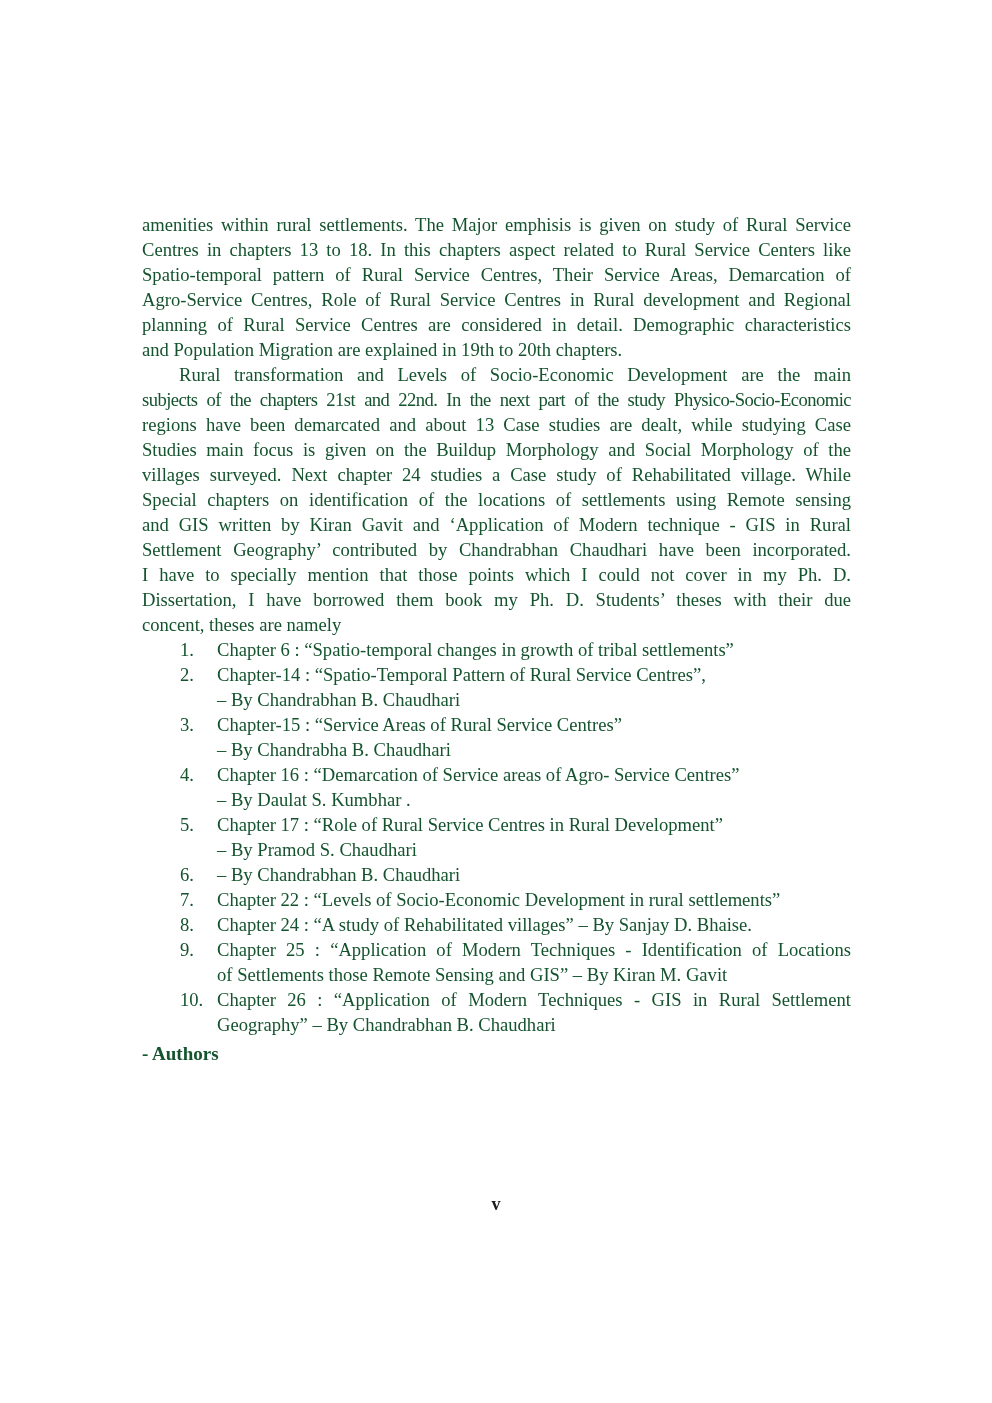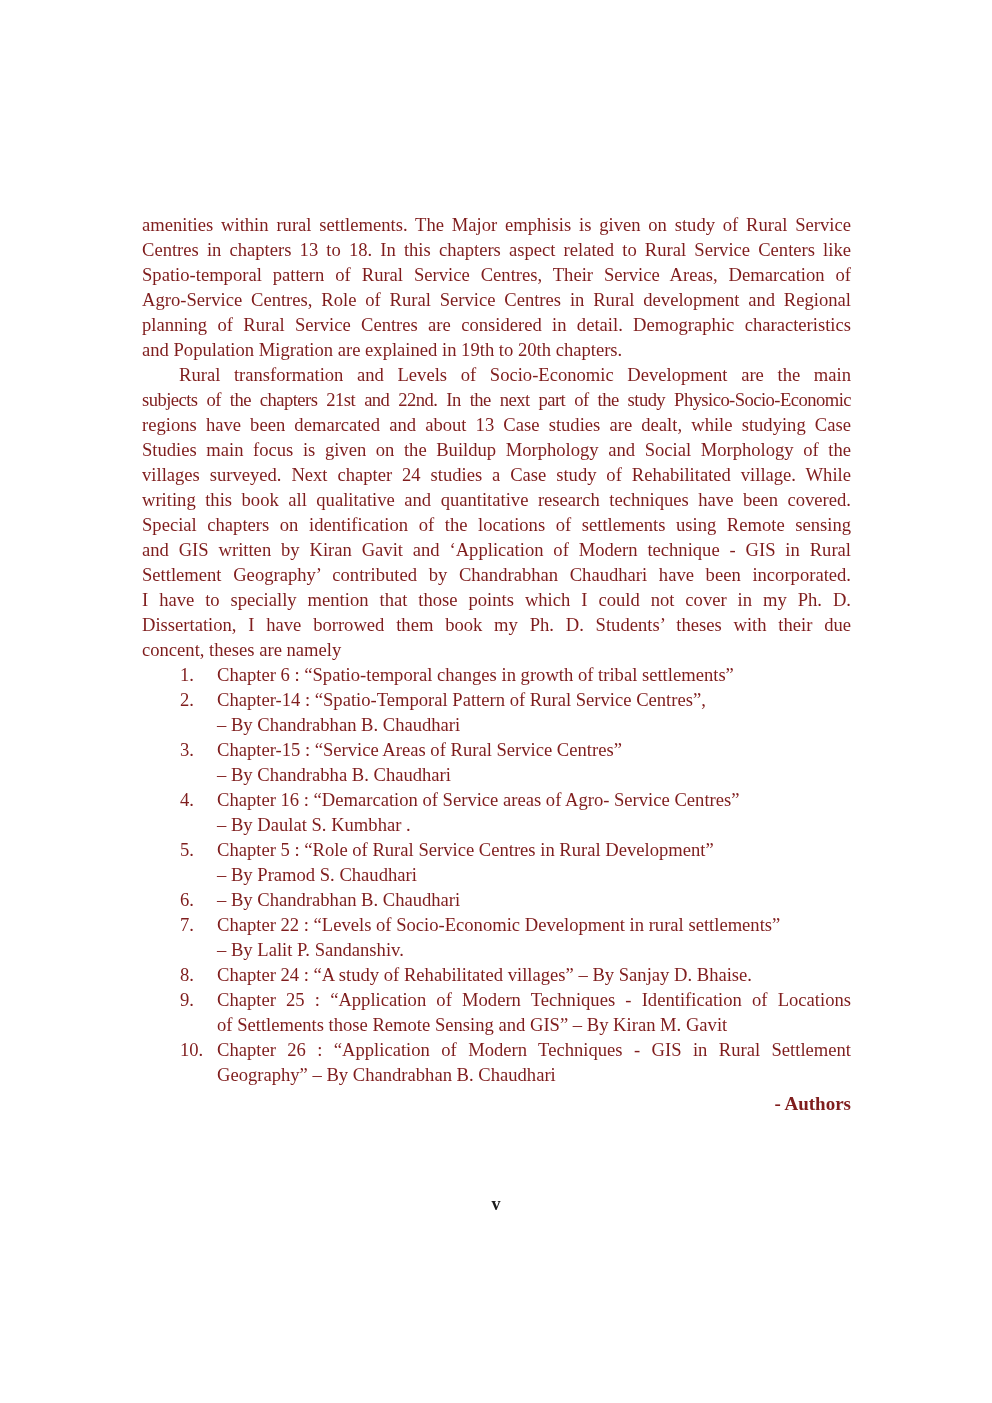--- a/index.html
+++ b/index.html
@@ -1,30 +1,30 @@
 <!DOCTYPE html>
 <html><head>
 <meta charset="utf-8">
 <style>
   html, body { margin: 0; padding: 0; background: #ffffff; }
   body { width: 992px; height: 1403px; position: relative; overflow: hidden; }
   .page {
     position: absolute; left: 142px; top: 212px; width: 709px;
     font-family: "Liberation Serif", "DejaVu Serif", serif;
-    font-size: 18.6px; line-height: 25px; color: #7f1d1d;
+    font-size: 18.6px; line-height: 25px; color: #14532d;
   }
   .para { margin: 0; text-align: justify; text-align-last: left; }
   .para span.line { display: block; text-align: justify; text-align-last: justify; }
   .para span.line.last { text-align-last: left; }
   ol.chapters { list-style: none; margin: 0; padding: 0; }
   ol.chapters li { position: relative; padding-left: 75px; }
   ol.chapters .num { position: absolute; left: 38px; top: 0; }
   ol.chapters .line { display: block; }
   ol.chapters .line.just { text-align: justify; text-align-last: justify; }
-  .signature { text-align: right; font-weight: bold; margin-top: 4px; font-size: 19px; }
+  .signature { text-align: left; font-weight: bold; margin-top: 4px; font-size: 19px; }
   .pagenum { position: absolute; top: 1194px; left: 0; width: 992px; text-align: center;
     font-family: "Liberation Serif", serif; font-weight: bold; font-size: 18px; color: #1a1a1a; }
 </style>
 </head>
 <body>
 
 <div class="page">
   <p class="para">
     <span class="line">amenities within rural settlements. The Major emphisis is given on study of Rural Service</span>
     <span class="line">Centres in chapters 13 to 18. In this chapters aspect related to Rural Service Centers like</span>
@@ -32,21 +32,20 @@
     <span class="line">Agro-Service Centres, Role of Rural Service Centres in Rural development and Regional</span>
     <span class="line">planning of Rural Service Centres are considered in detail. Demographic characteristics</span>
     <span class="line last">and Population Migration are explained in 19th to 20th chapters.</span>
   </p>
   <p class="para">
     <span class="line" style="padding-left:37px">Rural transformation and Levels of Socio-Economic Development are the main</span>
     <span class="line" style="letter-spacing:-0.55px">subjects of the chapters 21st and 22nd. In the next part of the study Physico-Socio-Economic</span>
     <span class="line">regions have been demarcated and about 13 Case studies are dealt, while studying Case</span>
     <span class="line">Studies main focus is given on the Buildup Morphology and Social Morphology of the</span>
     <span class="line">villages surveyed. Next chapter 24 studies a Case study of Rehabilitated village. While</span>
-    <span class="line">writing this book all qualitative and quantitative research techniques have been covered.</span>
     <span class="line">Special chapters on identification of the locations of settlements using Remote sensing</span>
     <span class="line">and GIS written by Kiran Gavit and ‘Application of Modern technique - GIS in Rural</span>
     <span class="line">Settlement Geography’ contributed by Chandrabhan Chaudhari have been incorporated.</span>
     <span class="line">I have to specially mention that those points which I could not cover in my Ph. D.</span>
     <span class="line">Dissertation, I have borrowed them book my Ph. D. Students’ theses with their due</span>
     <span class="line last">concent, theses are namely</span>
   </p>
 
   <ol class="chapters">
     <li>
@@ -63,31 +62,30 @@
       <span class="line">Chapter-15 : “Service Areas of Rural Service Centres”</span>
       <span class="line">– By Chandrabha B. Chaudhari</span>
     </li>
     <li>
       <span class="num">4.</span>
       <span class="line">Chapter 16 : “Demarcation of Service areas of Agro- Service Centres”</span>
       <span class="line">– By  Daulat S. Kumbhar .</span>
     </li>
     <li>
       <span class="num">5.</span>
-      <span class="line">Chapter  5 :  “Role of Rural Service Centres in Rural Development”</span>
+      <span class="line">Chapter  17 :  “Role of Rural Service Centres in Rural Development”</span>
       <span class="line">– By Pramod S. Chaudhari</span>
     </li>
     <li>
       <span class="num">6.</span>
       <span class="line">– By Chandrabhan B. Chaudhari</span>
     </li>
     <li>
       <span class="num">7.</span>
       <span class="line">Chapter 22 : “Levels of Socio-Economic Development in rural settlements”</span>
-      <span class="line">– By Lalit P. Sandanshiv.</span>
     </li>
     <li>
       <span class="num">8.</span>
       <span class="line">Chapter 24 : “A study of Rehabilitated villages” – By Sanjay D. Bhaise.</span>
     </li>
     <li>
       <span class="num">9.</span>
       <span class="line just">Chapter 25 : “Application of Modern Techniques - Identification of Locations</span>
       <span class="line">of Settlements those Remote Sensing and GIS” – By Kiran M. Gavit</span>
     </li>

